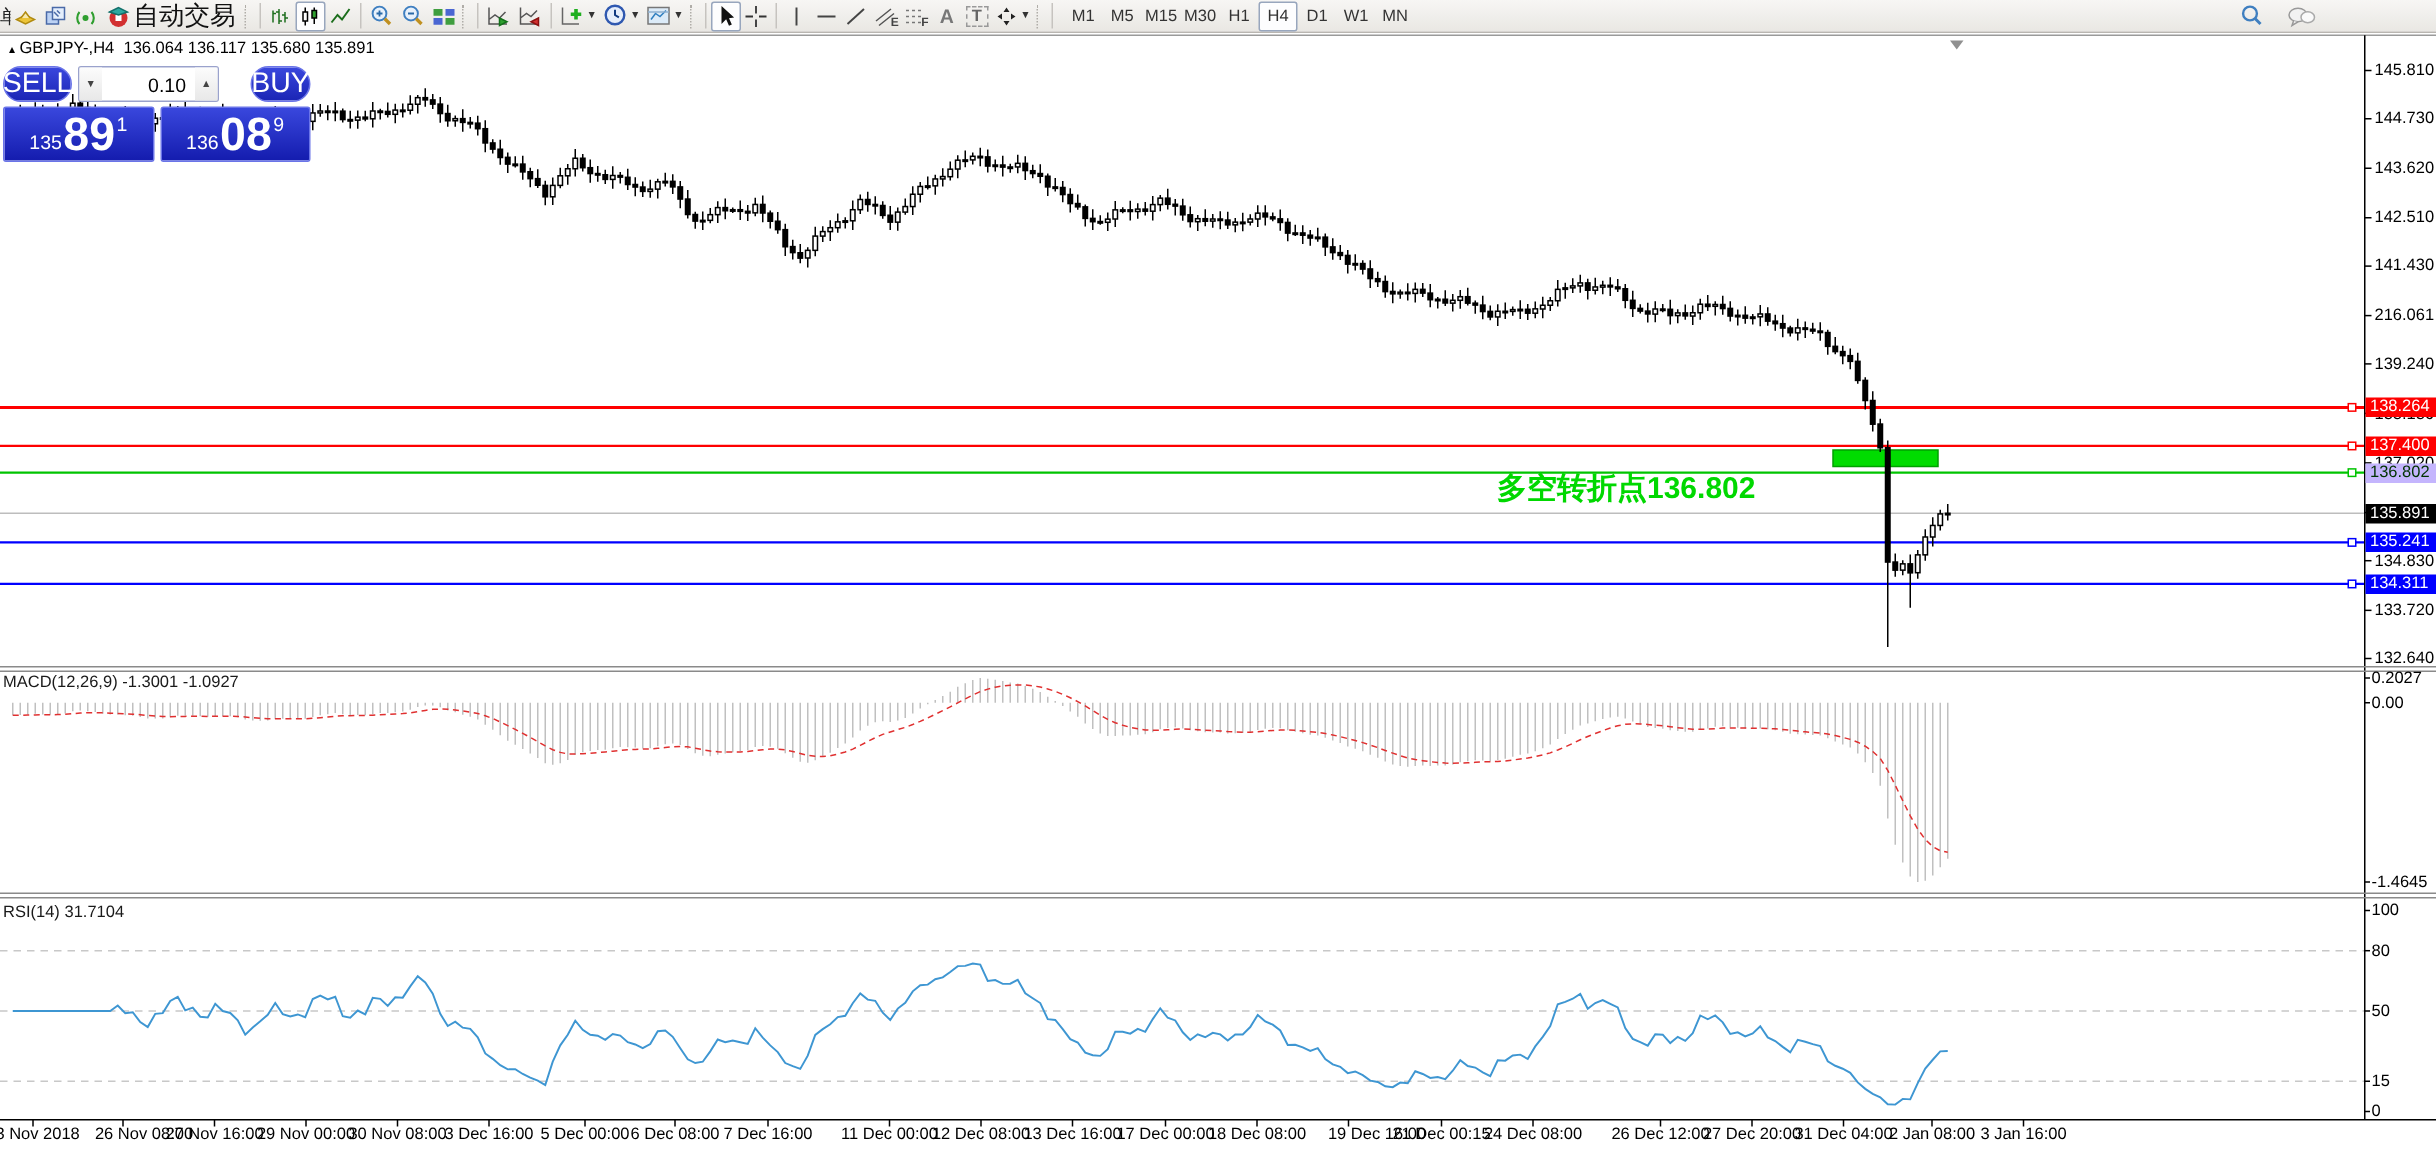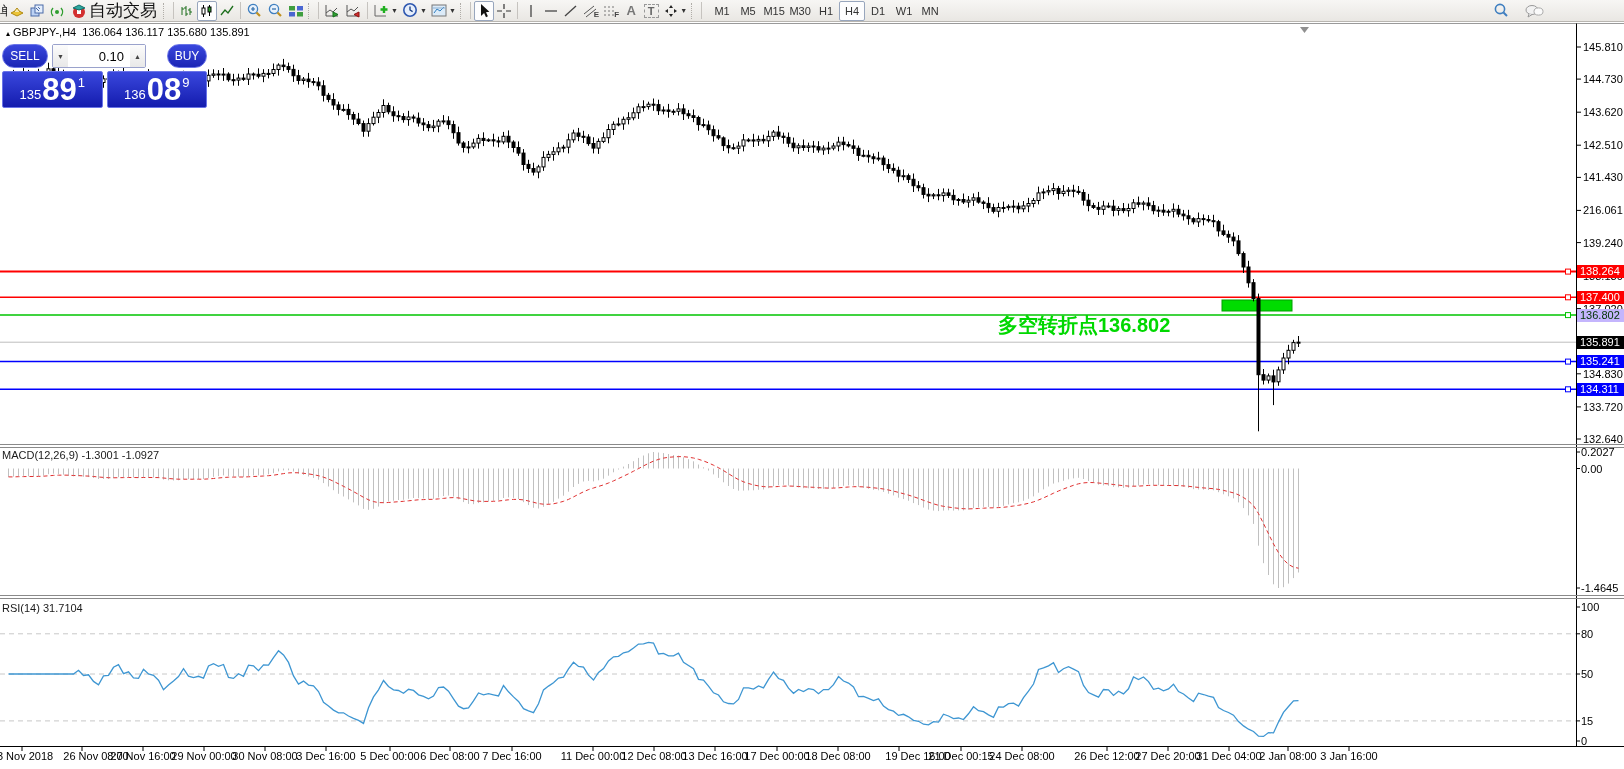--- a/index.html
+++ b/index.html
@@ -30,21 +30,21 @@
   .sub-axis-label{position:absolute;left:1581px;font-size:11px;color:#000;white-space:nowrap;height:12px;line-height:12px;}
   .axis-badge{position:absolute;left:1577px;width:47px;height:13px;font-size:11px;line-height:13px;
     padding-left:3px;box-sizing:border-box;white-space:nowrap;}
   .time-label{position:absolute;top:750px;transform:translateX(-50%);font-size:11px;color:#000;white-space:nowrap;}
   .ind-label{position:absolute;font-size:11px;color:#1a1a1a;white-space:nowrap;}
   #annotation{position:absolute;font-weight:bold;font-size:20px;white-space:nowrap;}
   
   #trade-panel{position:absolute;left:2px;top:44px;width:205px;}
   .tp-row1{display:flex;height:24px;margin-bottom:3px;}
   .tp-btn{background:linear-gradient(#3947dd,#1b25b5);border:1px solid #6a74e8;border-radius:12px;
-    color:#fff;font-size:12px;display:flex;align-items:center;justify-content:center;box-sizing:border-box;}
+    color:#fff;font-size:19px;display:flex;align-items:center;justify-content:center;box-sizing:border-box;}
   #sell-btn{width:46px;}
   #buy-btn{width:40px;margin-left:auto;}
   #vol-box{width:94px;margin-left:4px;background:#fff;border:1px solid #9aa2cc;border-radius:2px;
     display:flex;align-items:stretch;box-sizing:border-box;}
   .vol-arrow{width:15px;display:flex;align-items:center;justify-content:center;font-size:7px;color:#444;
     background:linear-gradient(#fcfcfc,#e8e8e8);}
   #vol-value{flex:1;display:flex;align-items:center;justify-content:flex-end;padding-right:6px;
     font-size:13px;color:#000;}
   .tp-row2{display:flex;height:37px;gap:4px;}
   .price-box{flex:1;background:linear-gradient(#3947dd,#141cae);border:1px solid #6a74e8;border-radius:2px;

